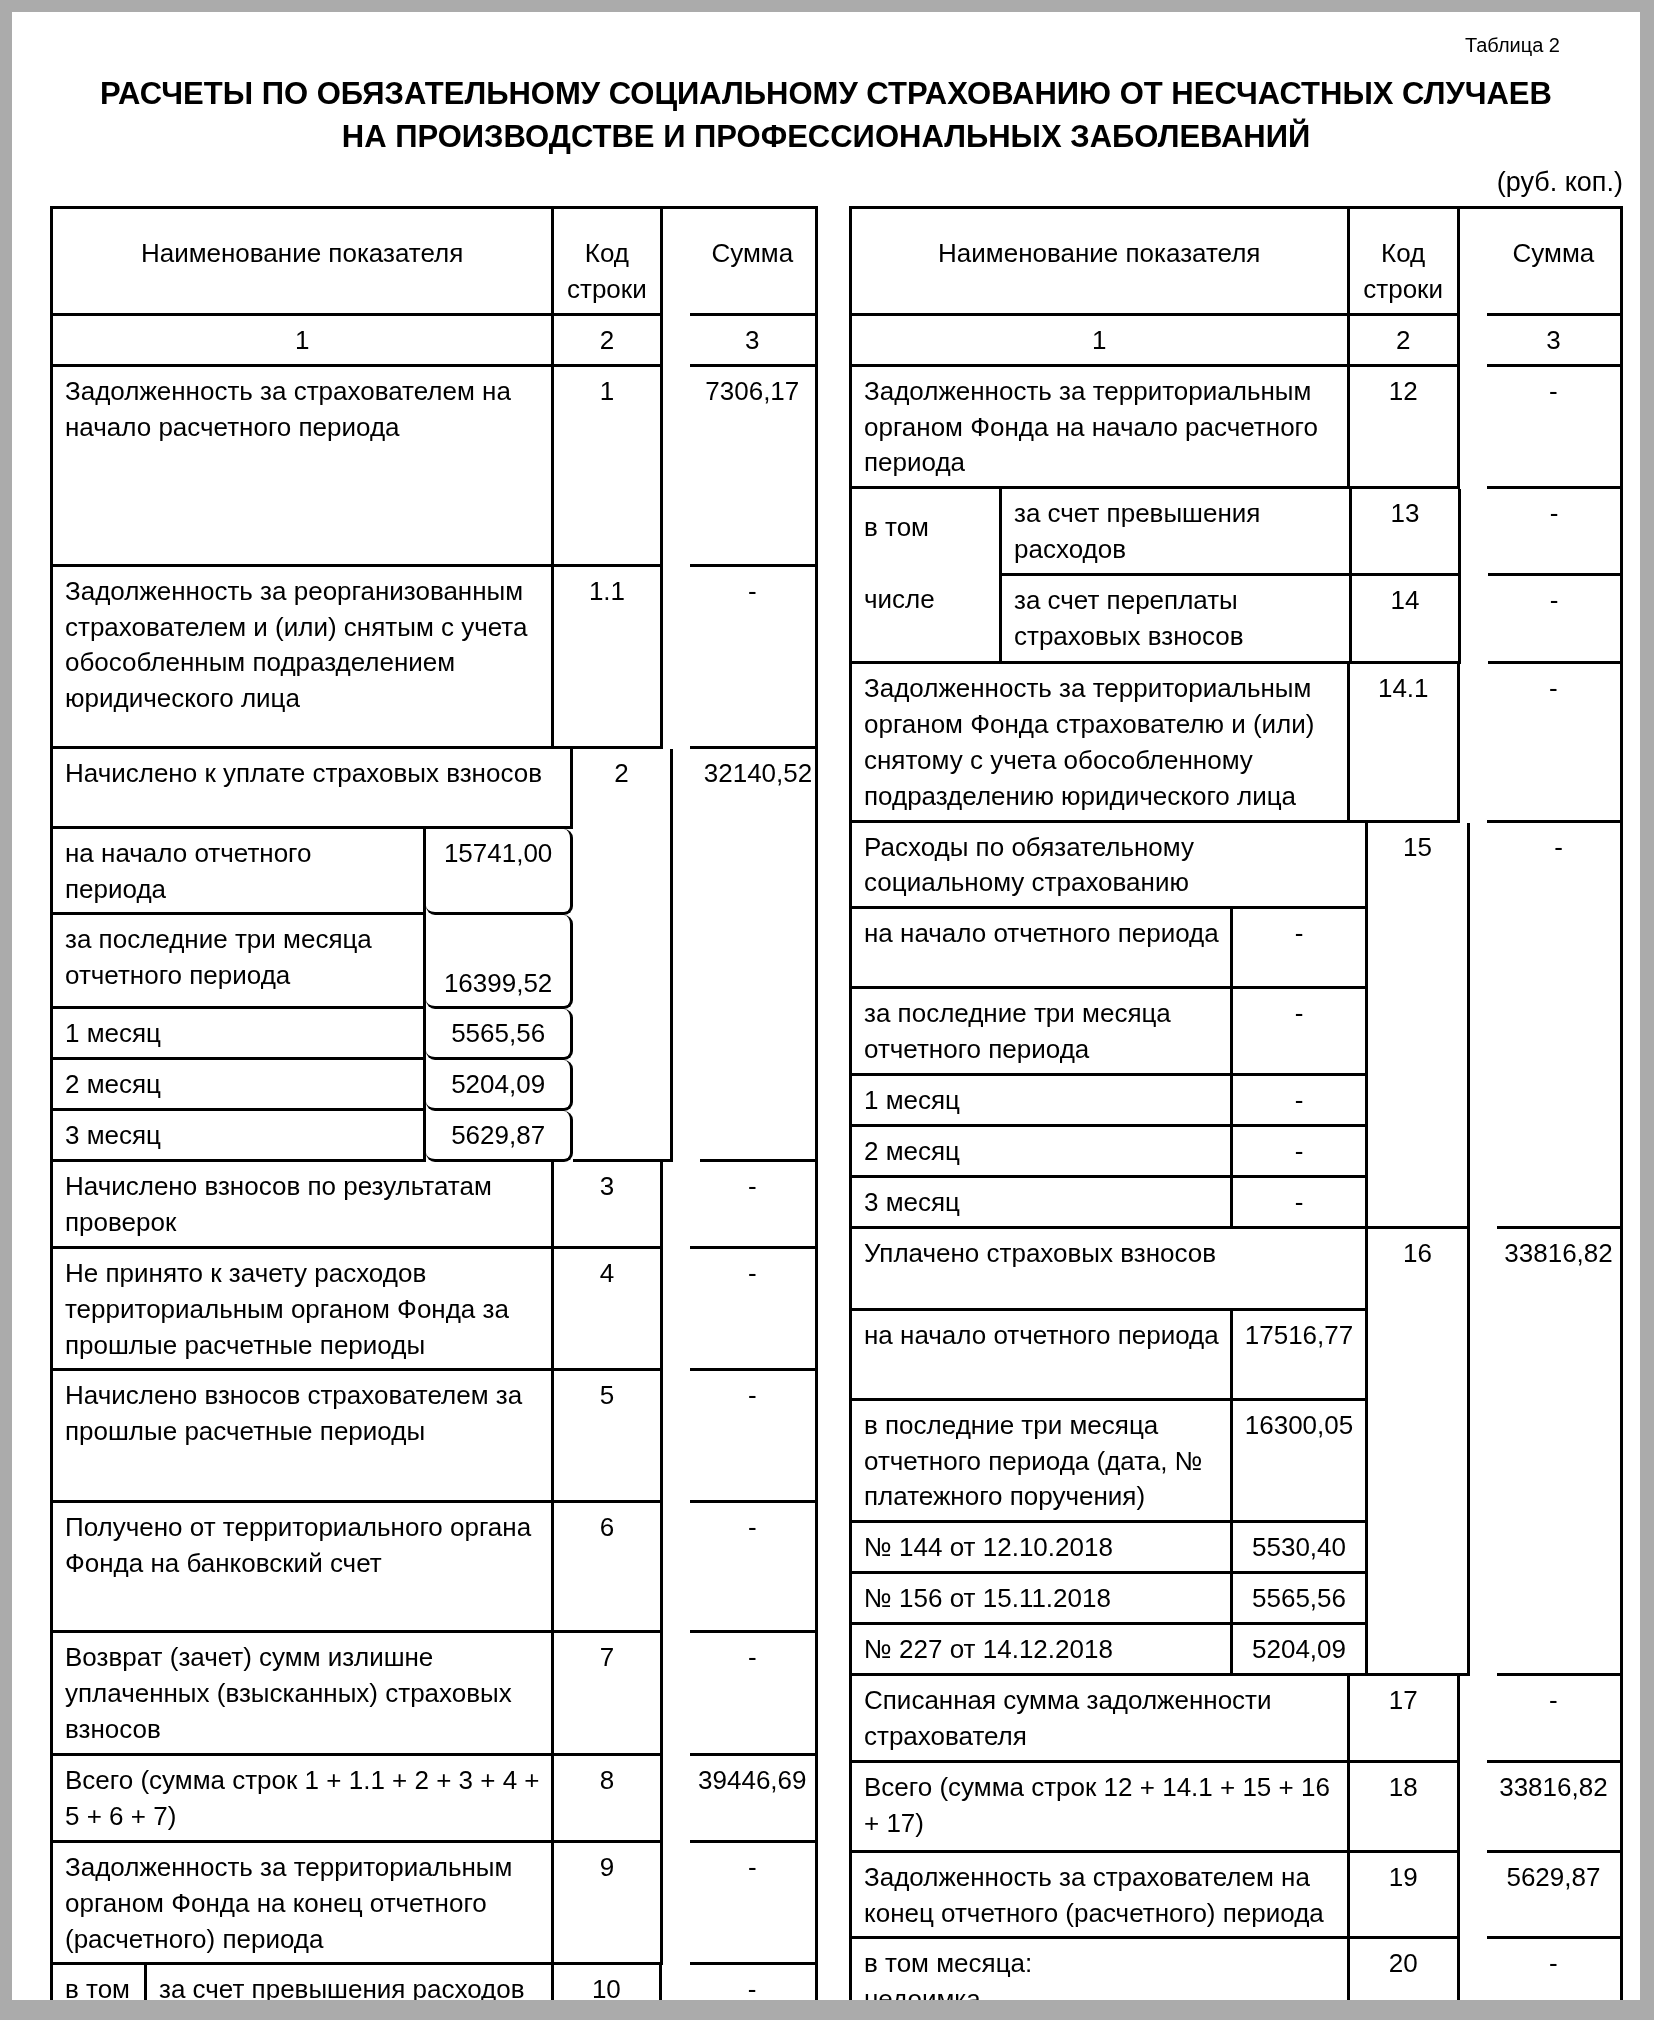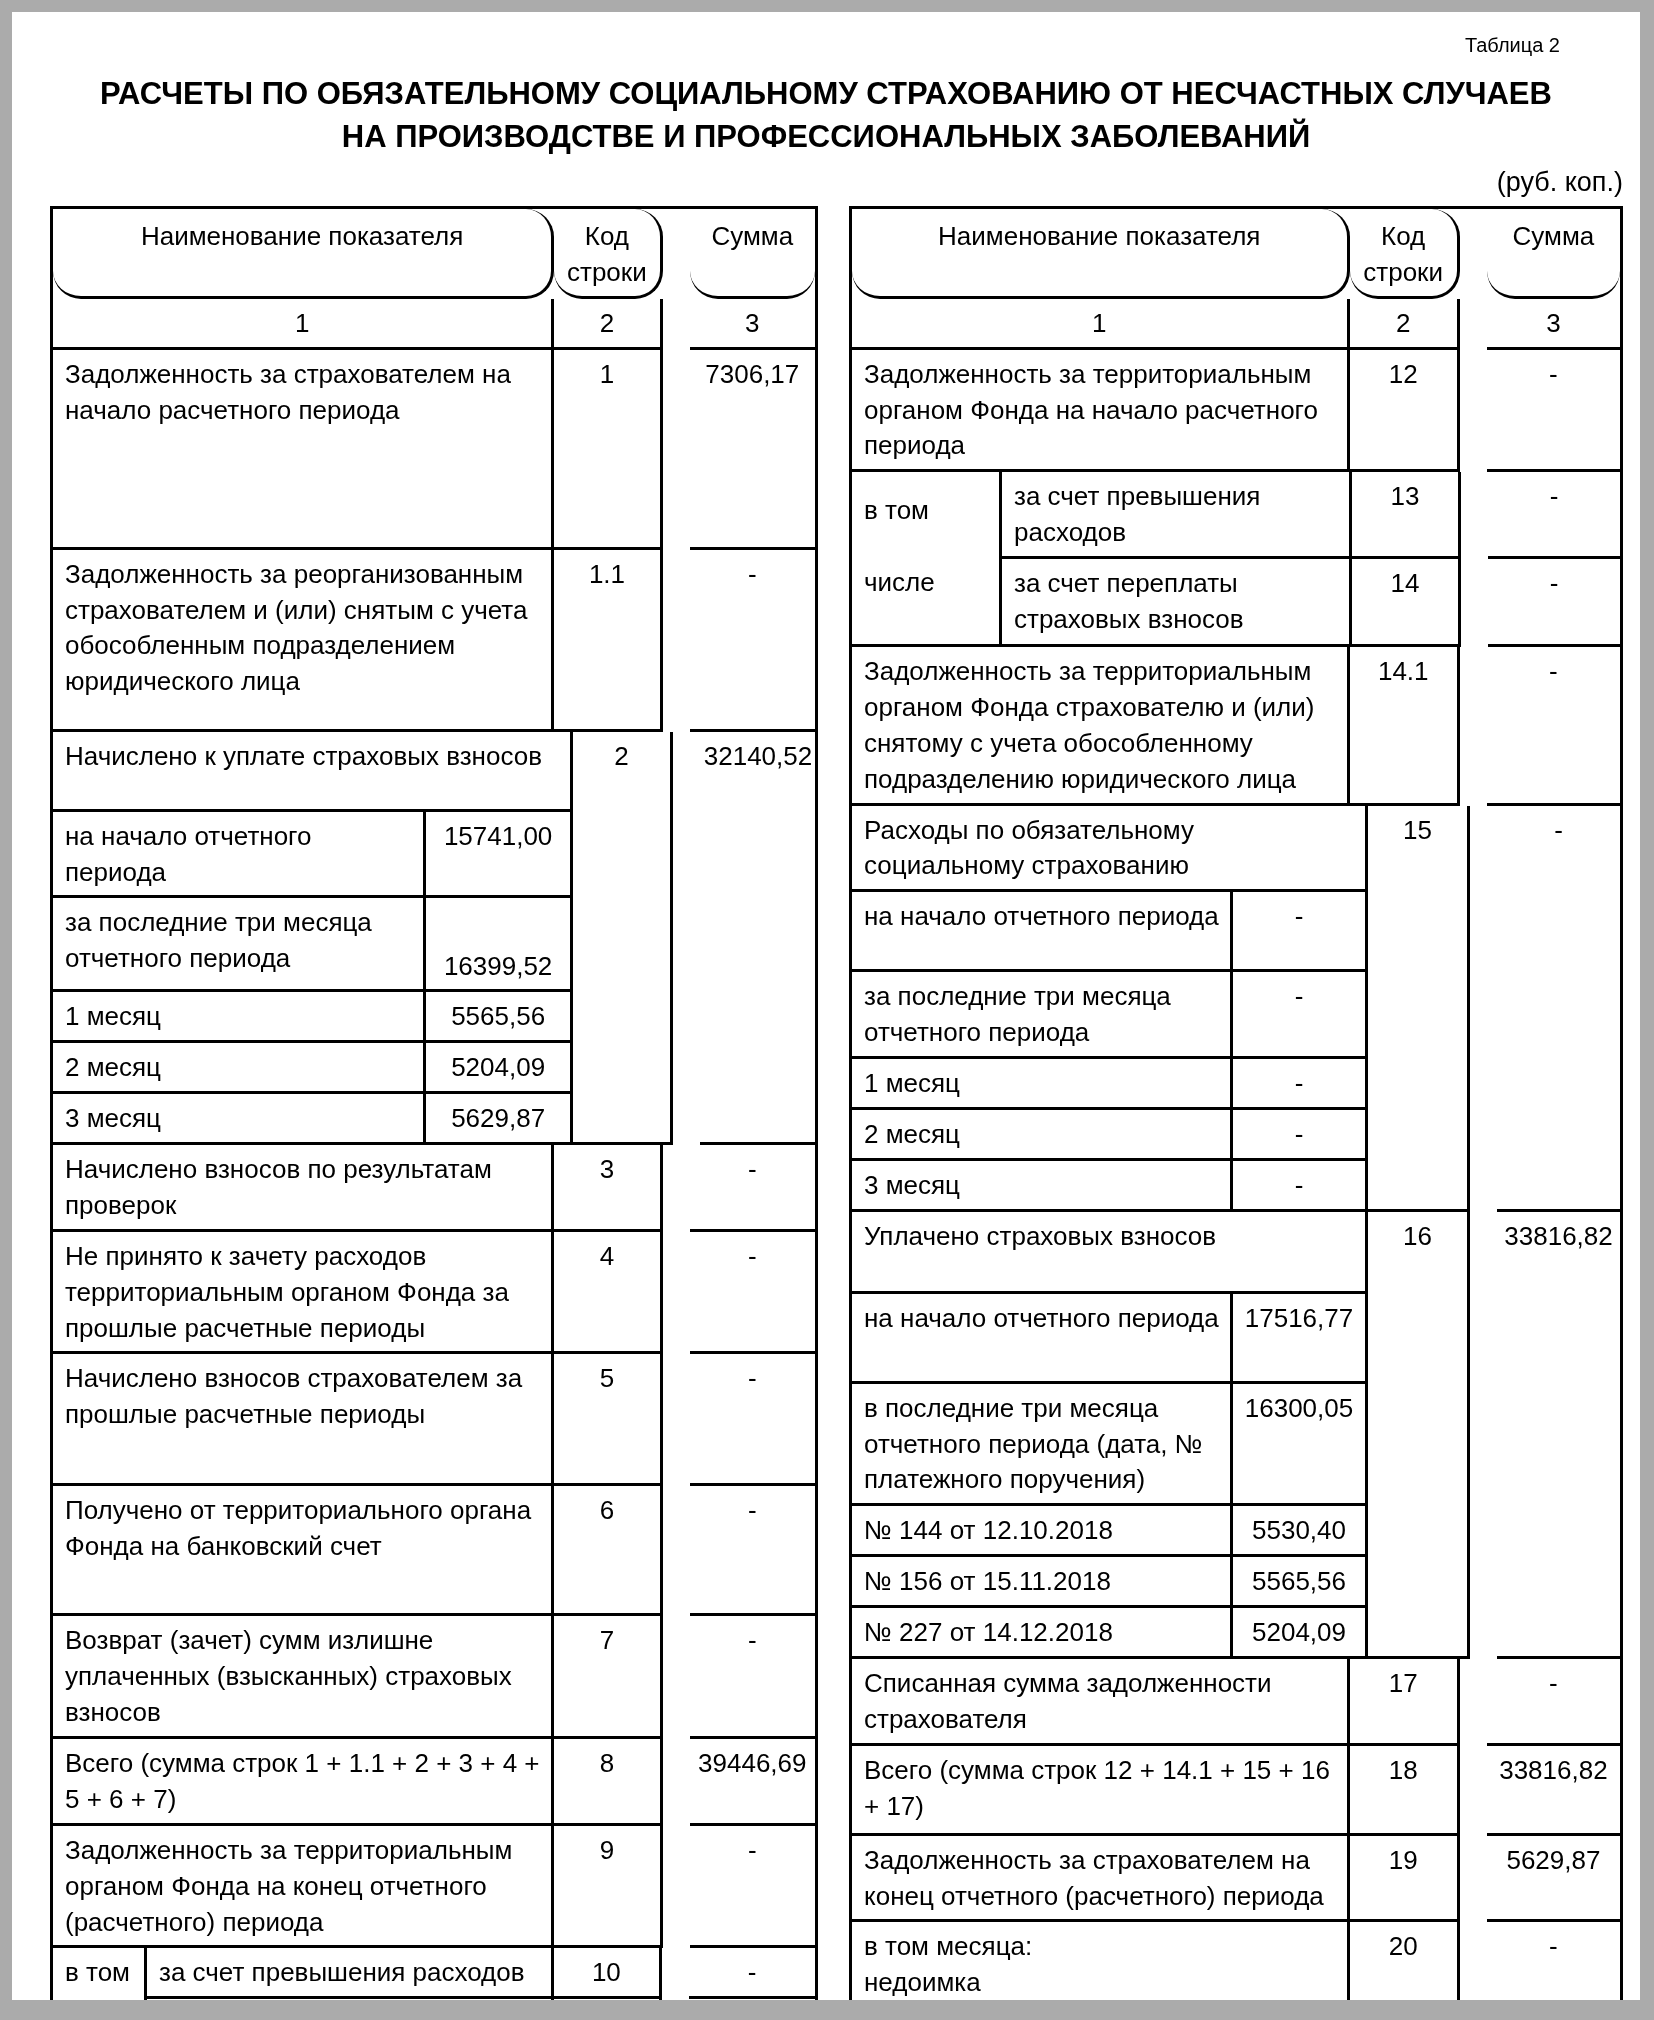--- a/index.html
+++ b/index.html
@@ -66,38 +66,38 @@
   .cell.c  { text-align:center; padding-left:4px; padding-right:4px; }
   .cell.last { border-right:none;margin-left:27px; }
   .cell.nb   { border-bottom:none; }
   .cell.vb   { display:flex; align-items:flex-end; justify-content:center; }
 
   
   .tbl-left .w-name  { width:520px; }
   .tbl-left .w-code  { width:112px; }
   .tbl-left .w-sum   { width:130px; }
   .tbl-left .w-label { width:379px; }
-  .tbl-left .w-val   { width:149px; }
+  .tbl-left .w-val   { width:149px;border-radius:9px; }
   .tbl-left .w-vtc   { width:100px; }
   .tbl-left .w-vlab  { width:420px; }
   .tbl-left .bmain   { width:520px; display:flex; flex-direction:column; }
 
   
   .tbl-right .w-name  { width:516px; }
   .tbl-right .w-code  { width:114px; }
   .tbl-right .w-sum   { width:138px; }
   .tbl-right .w-label { width:381px; }
   .tbl-right .w-val   { width:135px; }
   .tbl-right .w-vtc   { width:150px; }
   .tbl-right .w-vlab  { width:366px; }
   .tbl-right .bmain   { width:516px; display:flex; flex-direction:column; }
 
   .block { display:flex; }
   .brow  { display:flex; }
-  .hdr .cell { padding-top:10px;border-radius:28px; }
+  .hdr .cell { padding-top:27px; }
   .pre   { white-space:pre-line; }
   .tbl-right .vtc-spread { line-height:72px; padding-top:2px; }
 </style>
 </head>
 <body>
 
 <div class="page">
 
   <div class="caption">Таблица 2</div>
 

